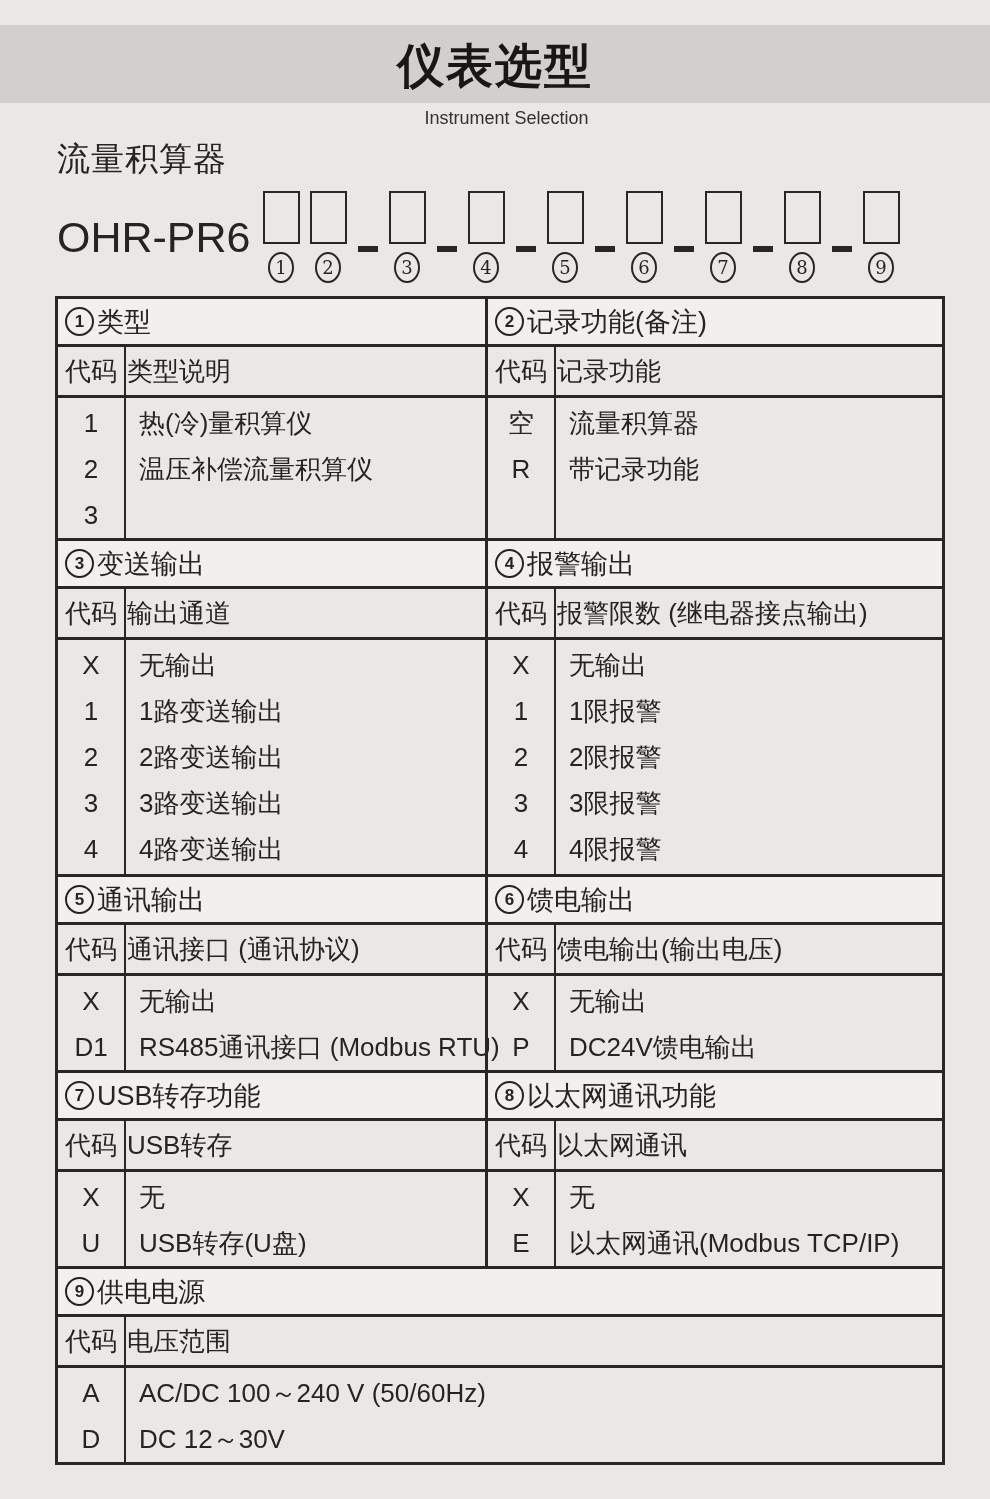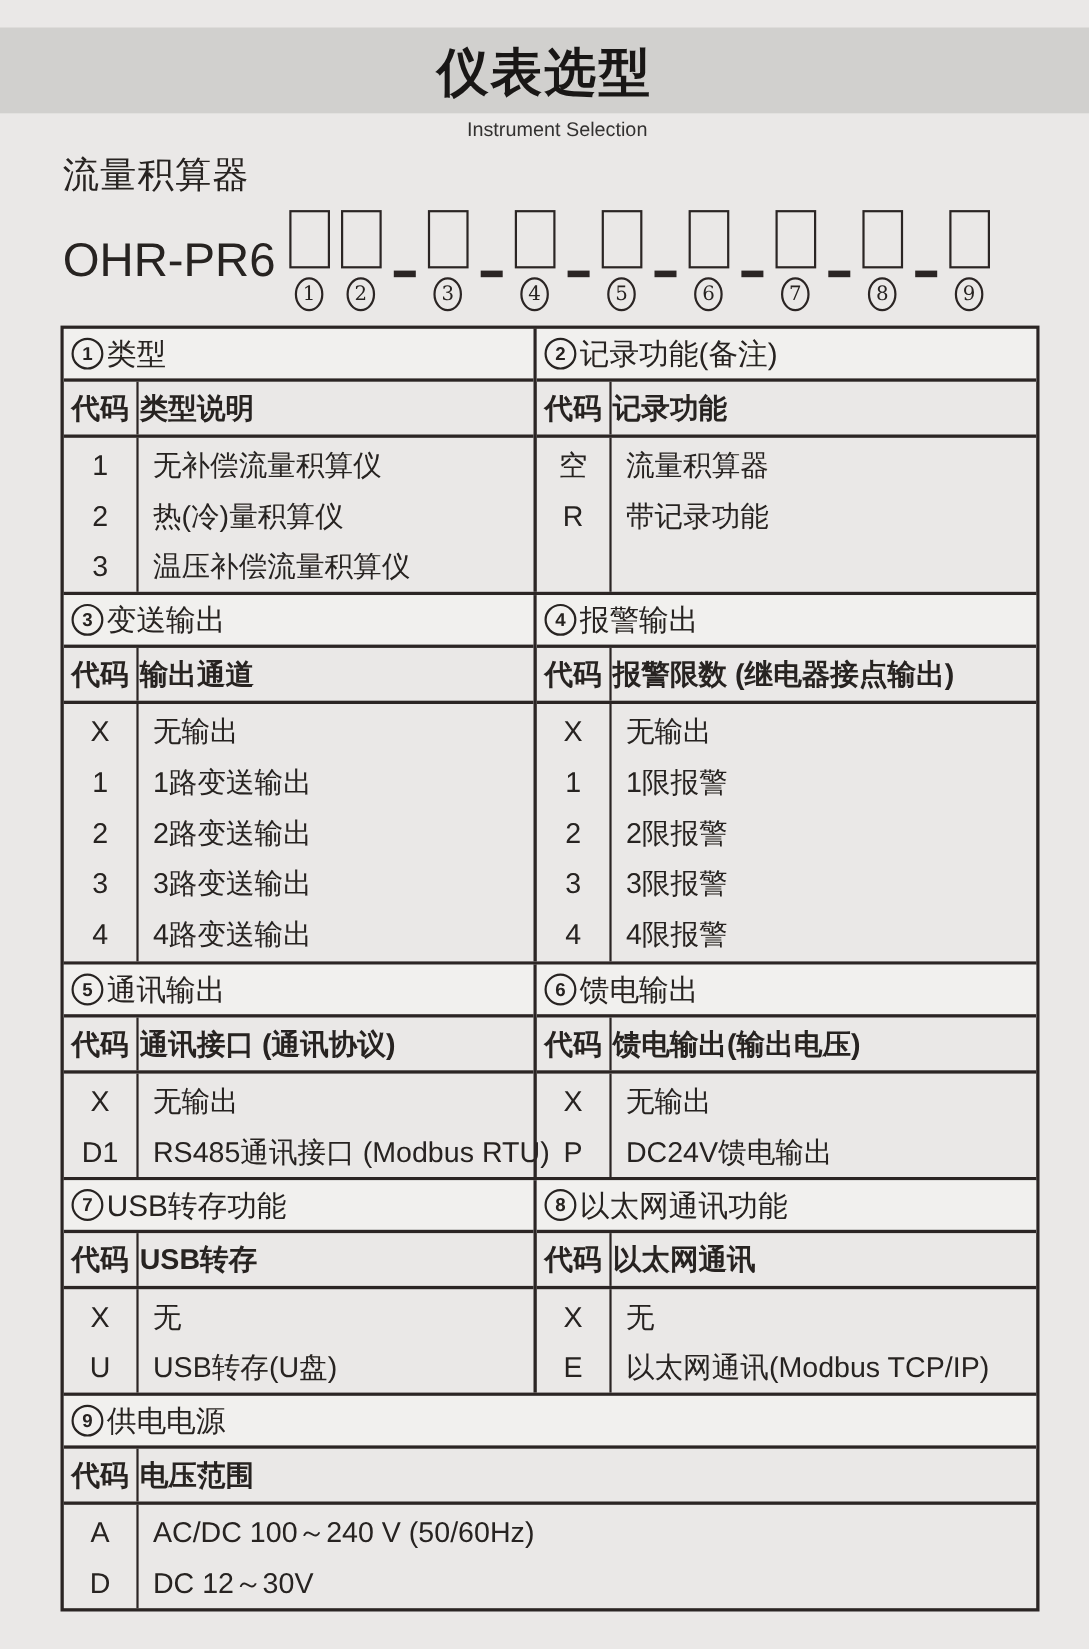--- a/index.html
+++ b/index.html
@@ -57,21 +57,21 @@
     border-bottom:3px solid #2b2524;
     display:flex;align-items:center;
     padding-left:7px;font-size:27px;font-weight:500;
   }
   .sec-num{
     width:25px;height:25px;flex:none;
     border:2px solid #272321;border-radius:50%;
     display:inline-flex;align-items:center;justify-content:center;
     font-size:17px;font-weight:600;margin-right:3px;
   }
-  .cols{display:flex;height:48px;border-bottom:3px solid #2b2524;font-size:26px;font-weight:700;}
+  .cols{display:flex;height:48px;border-bottom:3px solid #2b2524;font-size:26px;font-weight:400;}
   .code-h{width:66px;flex:none;border-right:2px solid #2b2524;
     display:flex;align-items:center;justify-content:center;}
   .desc-h{flex:1;display:flex;align-items:center;padding-left:1px;}
   .tbody{display:flex;flex:1;font-size:26px;}
   .codecol{width:66px;flex:none;border-right:2px solid #2b2524;
     display:flex;flex-direction:column;align-items:center;padding-top:2px;}
   .desccol{flex:1;display:flex;flex-direction:column;padding-top:2px;}
   .code-cell{height:46px;line-height:46px;text-align:center;}
   .desc-cell{height:46px;line-height:46px;padding-left:13px;white-space:nowrap;}
   .blk0 .tbody{min-height:138px;}
@@ -150,21 +150,20 @@
           <div class="code-h">代码</div>
           <div class="desc-h">类型说明</div>
         </div>
         <div class="tbody">
           <div class="codecol">
             <div class="code-cell">1</div>
             <div class="code-cell">2</div>
             <div class="code-cell">3</div>
           </div>
           <div class="desccol">
-            <div class="desc-cell">无补偿流量积算仪</div>
             <div class="desc-cell">热(冷)量积算仪</div>
             <div class="desc-cell">温压补偿流量积算仪</div>
           </div>
         </div>
       </div>
       <div class="half right">
         <div class="sec-header">
           <span class="sec-num">2</span>
           <span>记录功能(备注)</span>
         </div>

